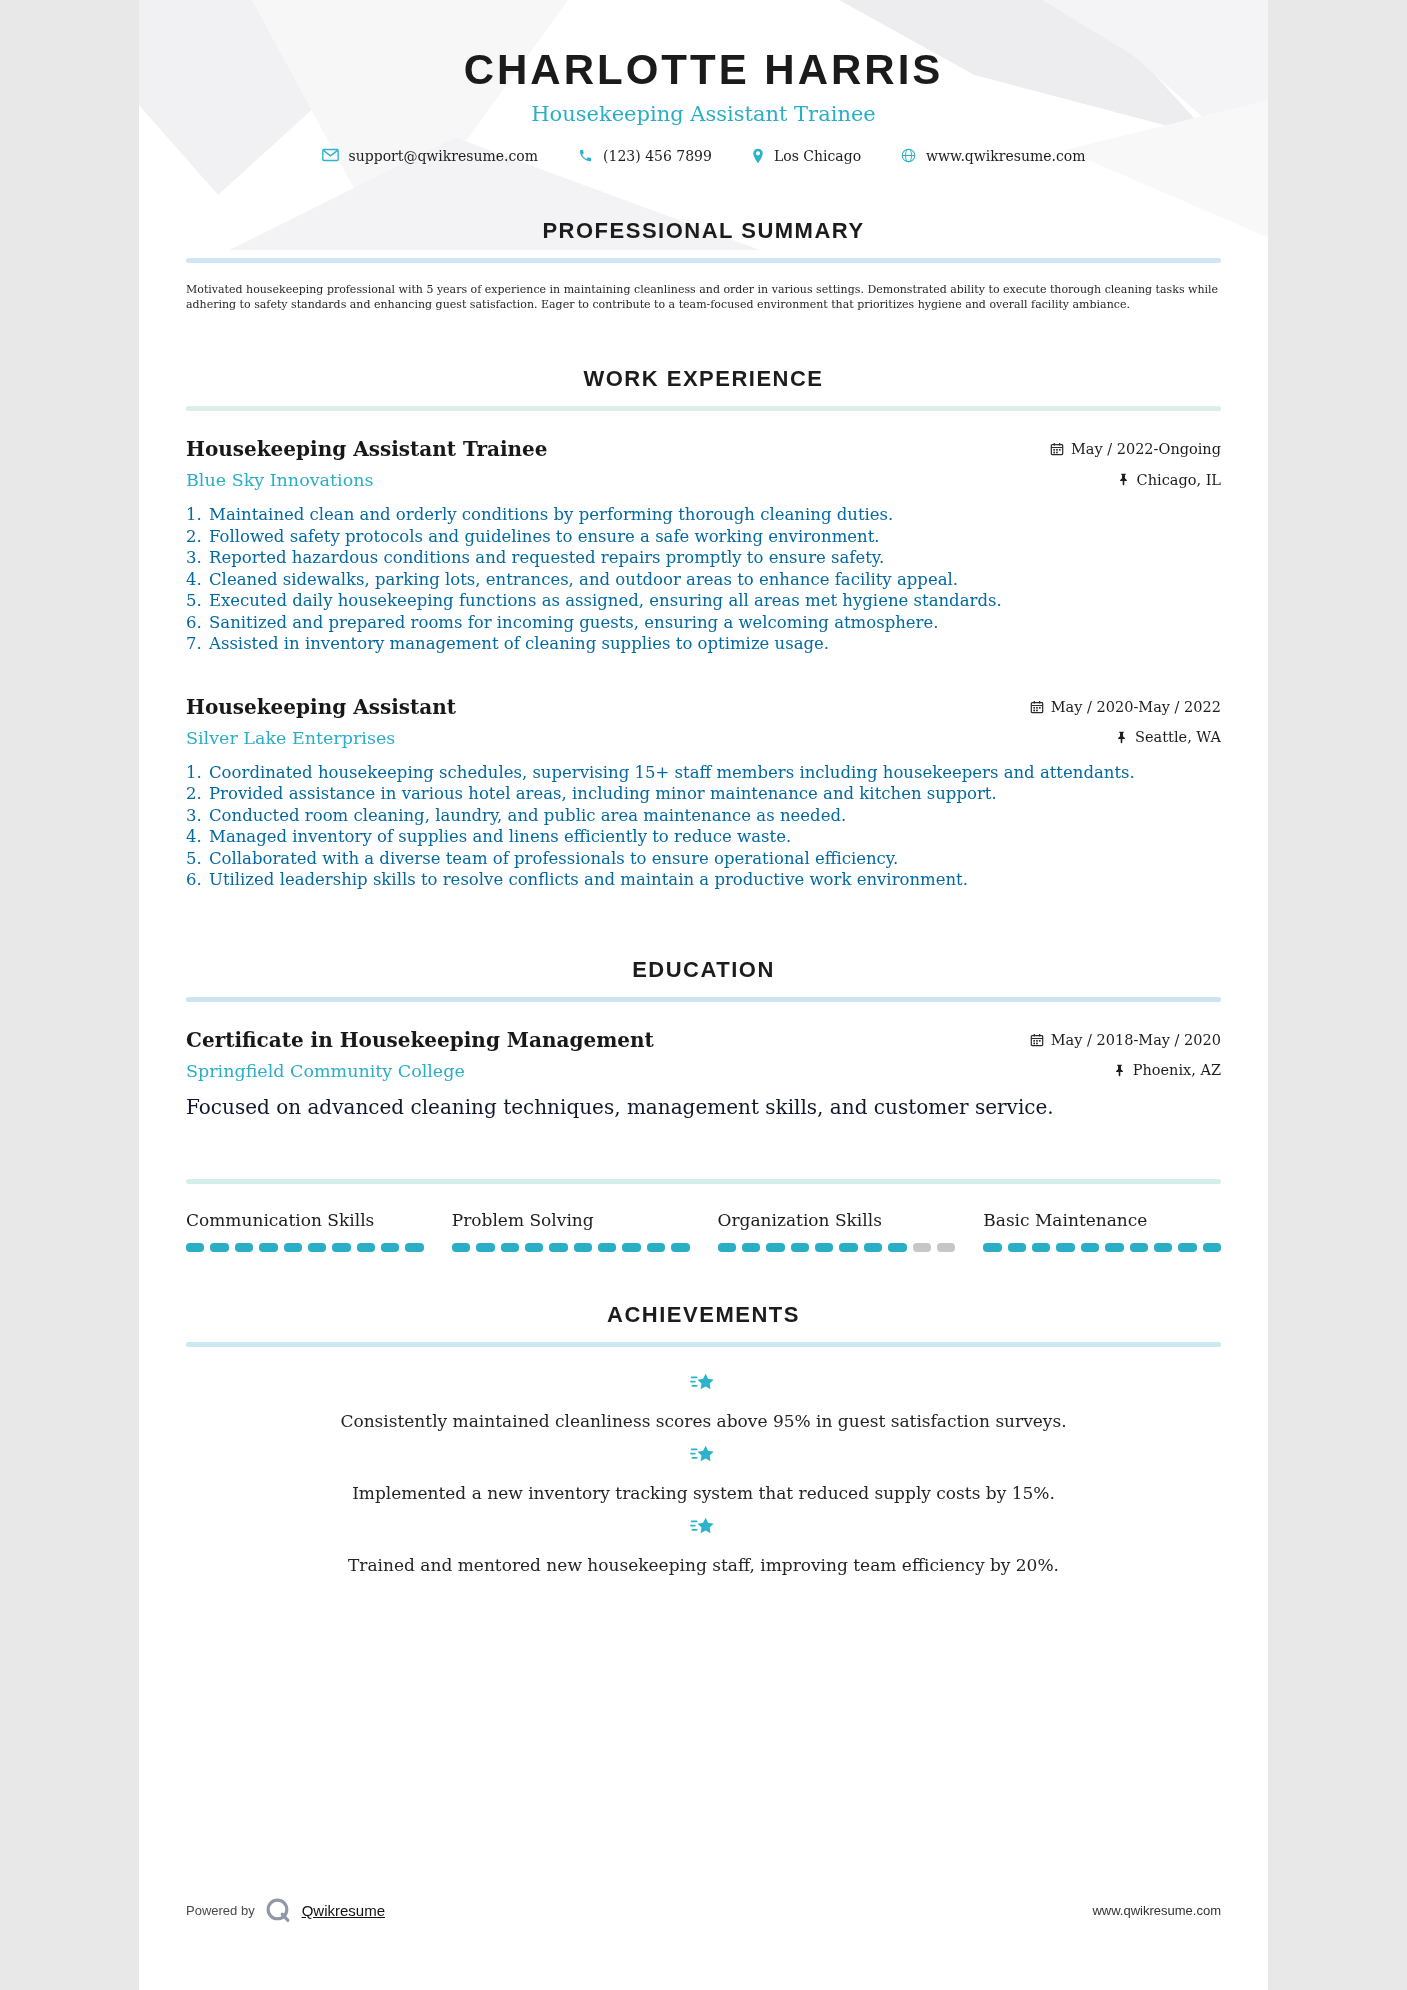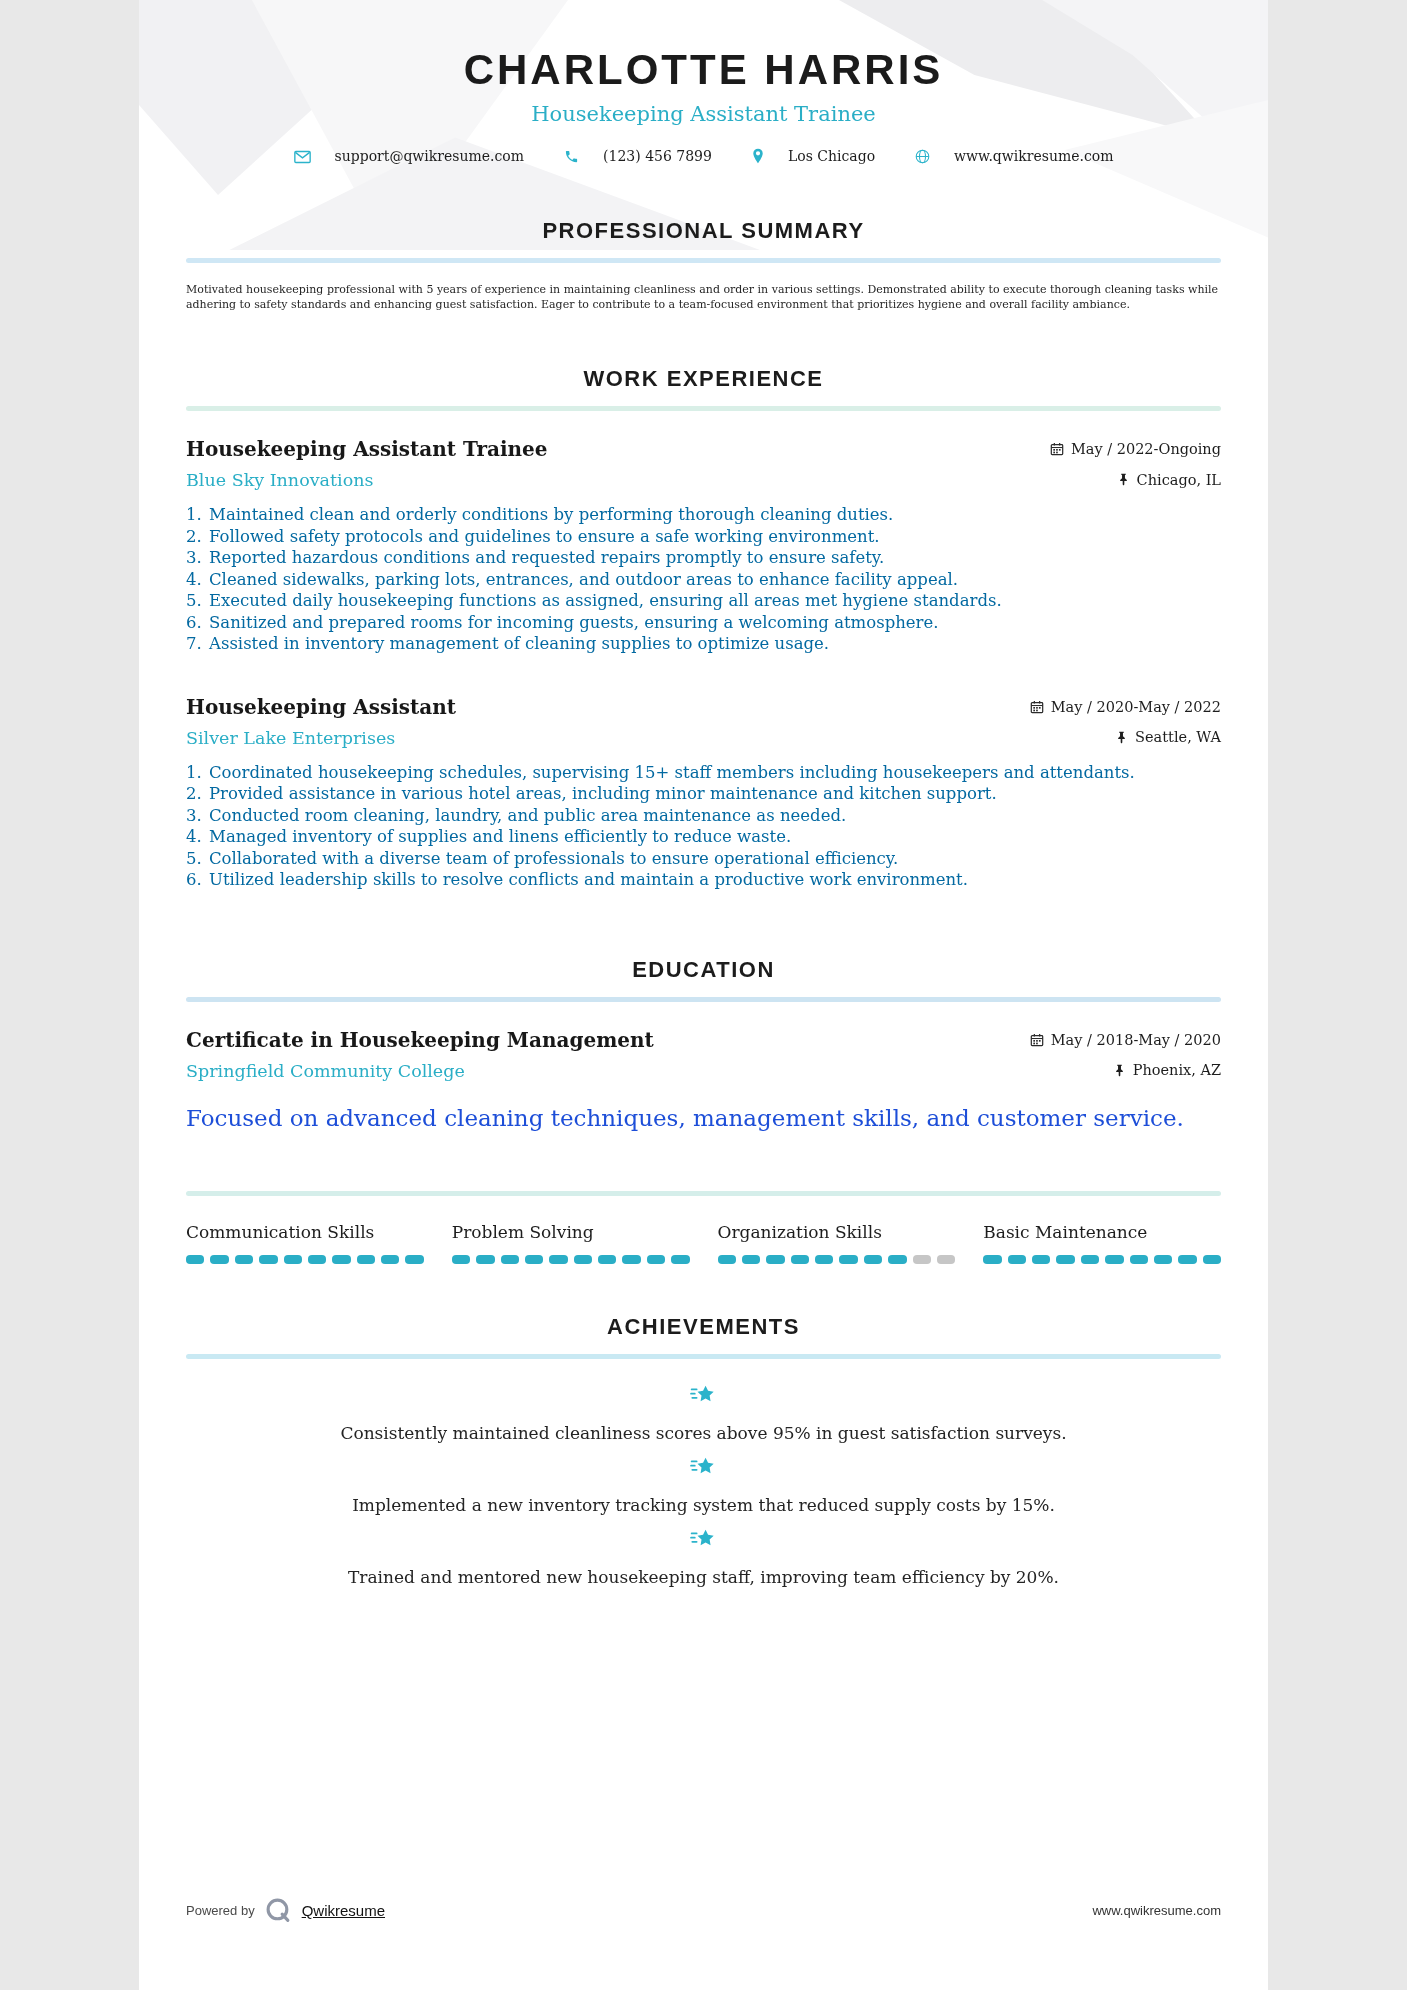--- a/index.html
+++ b/index.html
@@ -36,21 +36,21 @@
   .hdr{position:relative;text-align:center;padding-top:46px;}
   .name{
     font-family:"Liberation Sans","DejaVu Sans",sans-serif;
     font-weight:bold;font-size:42px;letter-spacing:3px;color:#1b1b1b;
   }
   .role{margin-top:8px;font-size:21px;color:var(--accent);}
   .contact{
     margin-top:22px;display:flex;justify-content:center;align-items:center;gap:12px;
     font-size:14px;color:#1d1d1d;
   }
-  .contact .item{display:flex;align-items:flex-end;gap:24px;margin:0 14px;}
+  .contact .item{display:flex;align-items:flex-start;gap:10px;margin:0 14px;}
   .icon{display:inline-flex;align-items:center;line-height:0;}
 
   
   .section{margin-top:54px;}
   .sec-head{
     text-align:center;
     font-family:"Liberation Sans","DejaVu Sans",sans-serif;
     font-weight:bold;font-size:22px;letter-spacing:1.5px;color:#1c1c1c;
   }
   .sec-rule{height:5px;border-radius:3px;margin-top:14px;}
@@ -65,21 +65,21 @@
   
   .job{margin-top:28px;}
   .job:first-child{margin-top:26px;}
   .row{display:flex;justify-content:space-between;align-items:baseline;}
   .job-title{font-size:20px;font-weight:bold;color:#181818;font-family:"DejaVu Serif",serif;}
   .meta{display:flex;align-items:center;gap:7px;font-size:14.5px;color:#1d1d1d;white-space:nowrap;}
   .company{margin-top:9px;font-size:17.5px;color:var(--accent);}
   .row2{display:flex;justify-content:space-between;align-items:baseline;}
   .bullets{margin:14px 0 0 0;padding-left:21px;font-size:16.5px;line-height:1.305;color:#0369a1;}
   .bullets li{padding-left:2px;}
-  .edu-desc{margin-top:24px;font-size:23px;color:#1d4ed8;}
+  .edu-desc{margin-top:14px;font-size:20px;color:#0f172a;}
   .job2gap{margin-top:40px;}
 
   
   .skills-grid{
     margin-top:26px;
     display:grid;grid-template-columns:repeat(4,1fr);column-gap:28px;
   }
   .skill-name{font-size:17px;color:#1d1d1d;}
   .skill-bar{display:flex;gap:6px;margin-top:13px;}
   .seg{flex:1;height:9px;border-radius:4px;background:var(--accent);}

